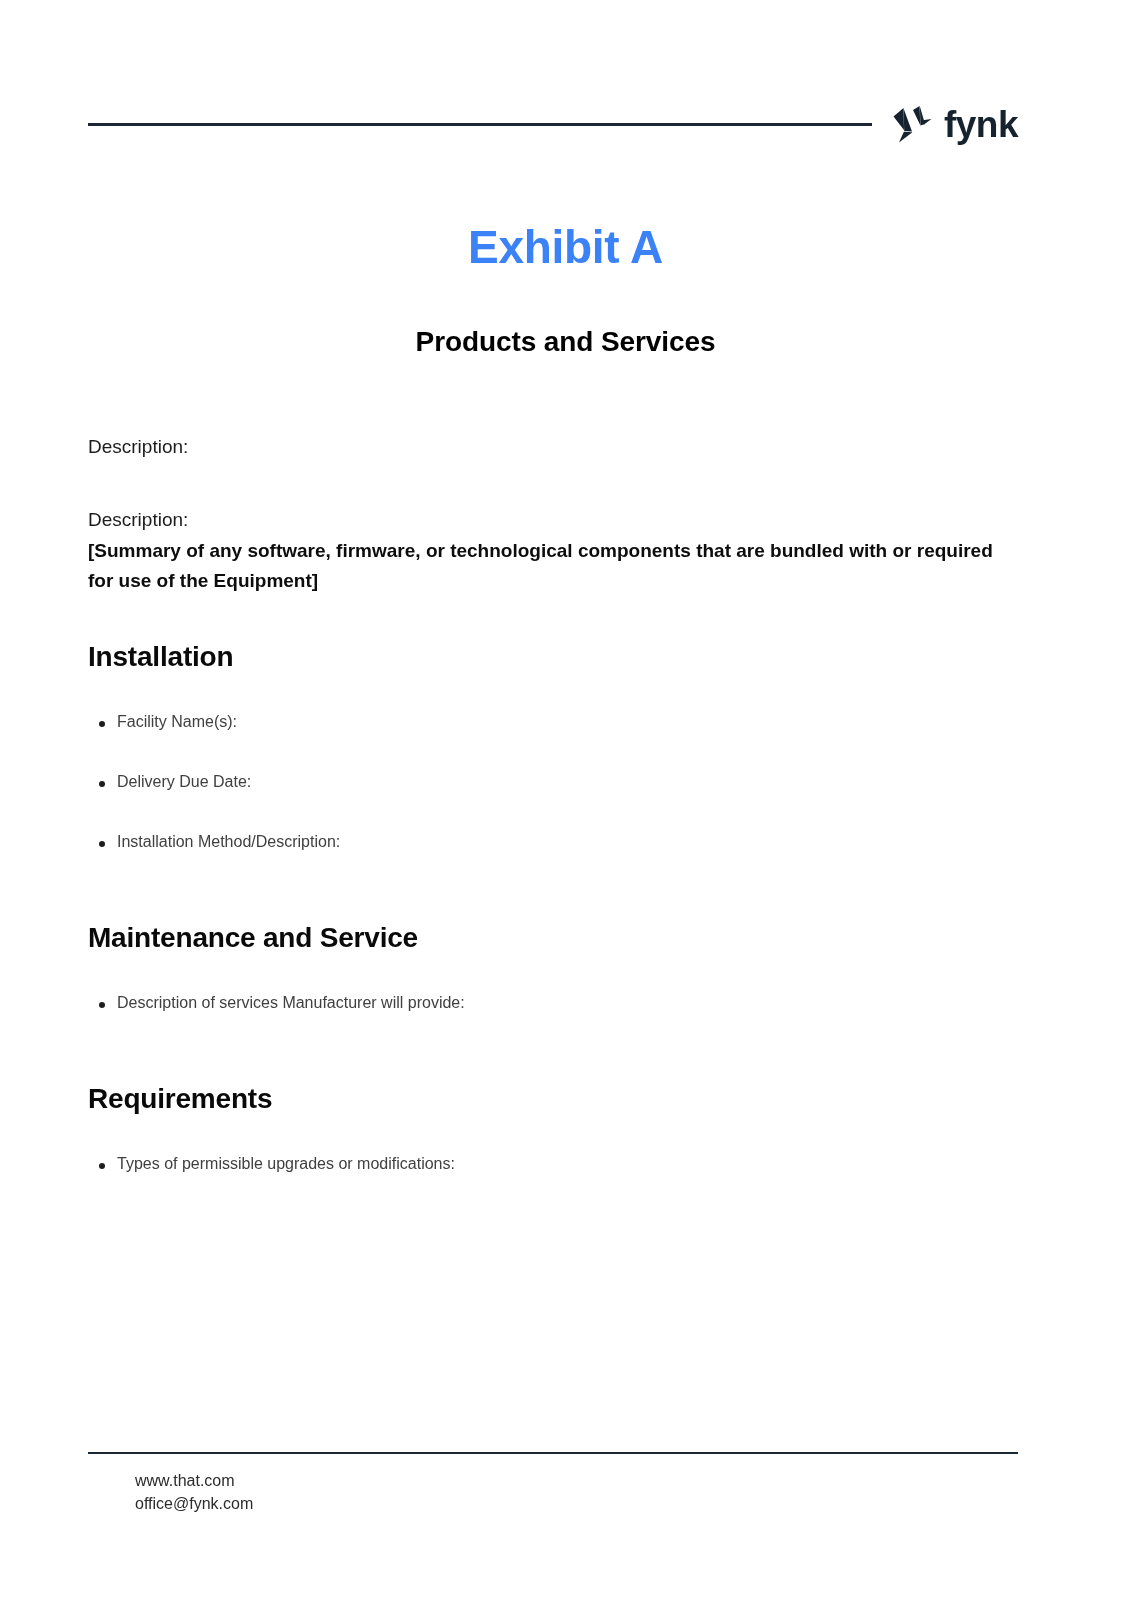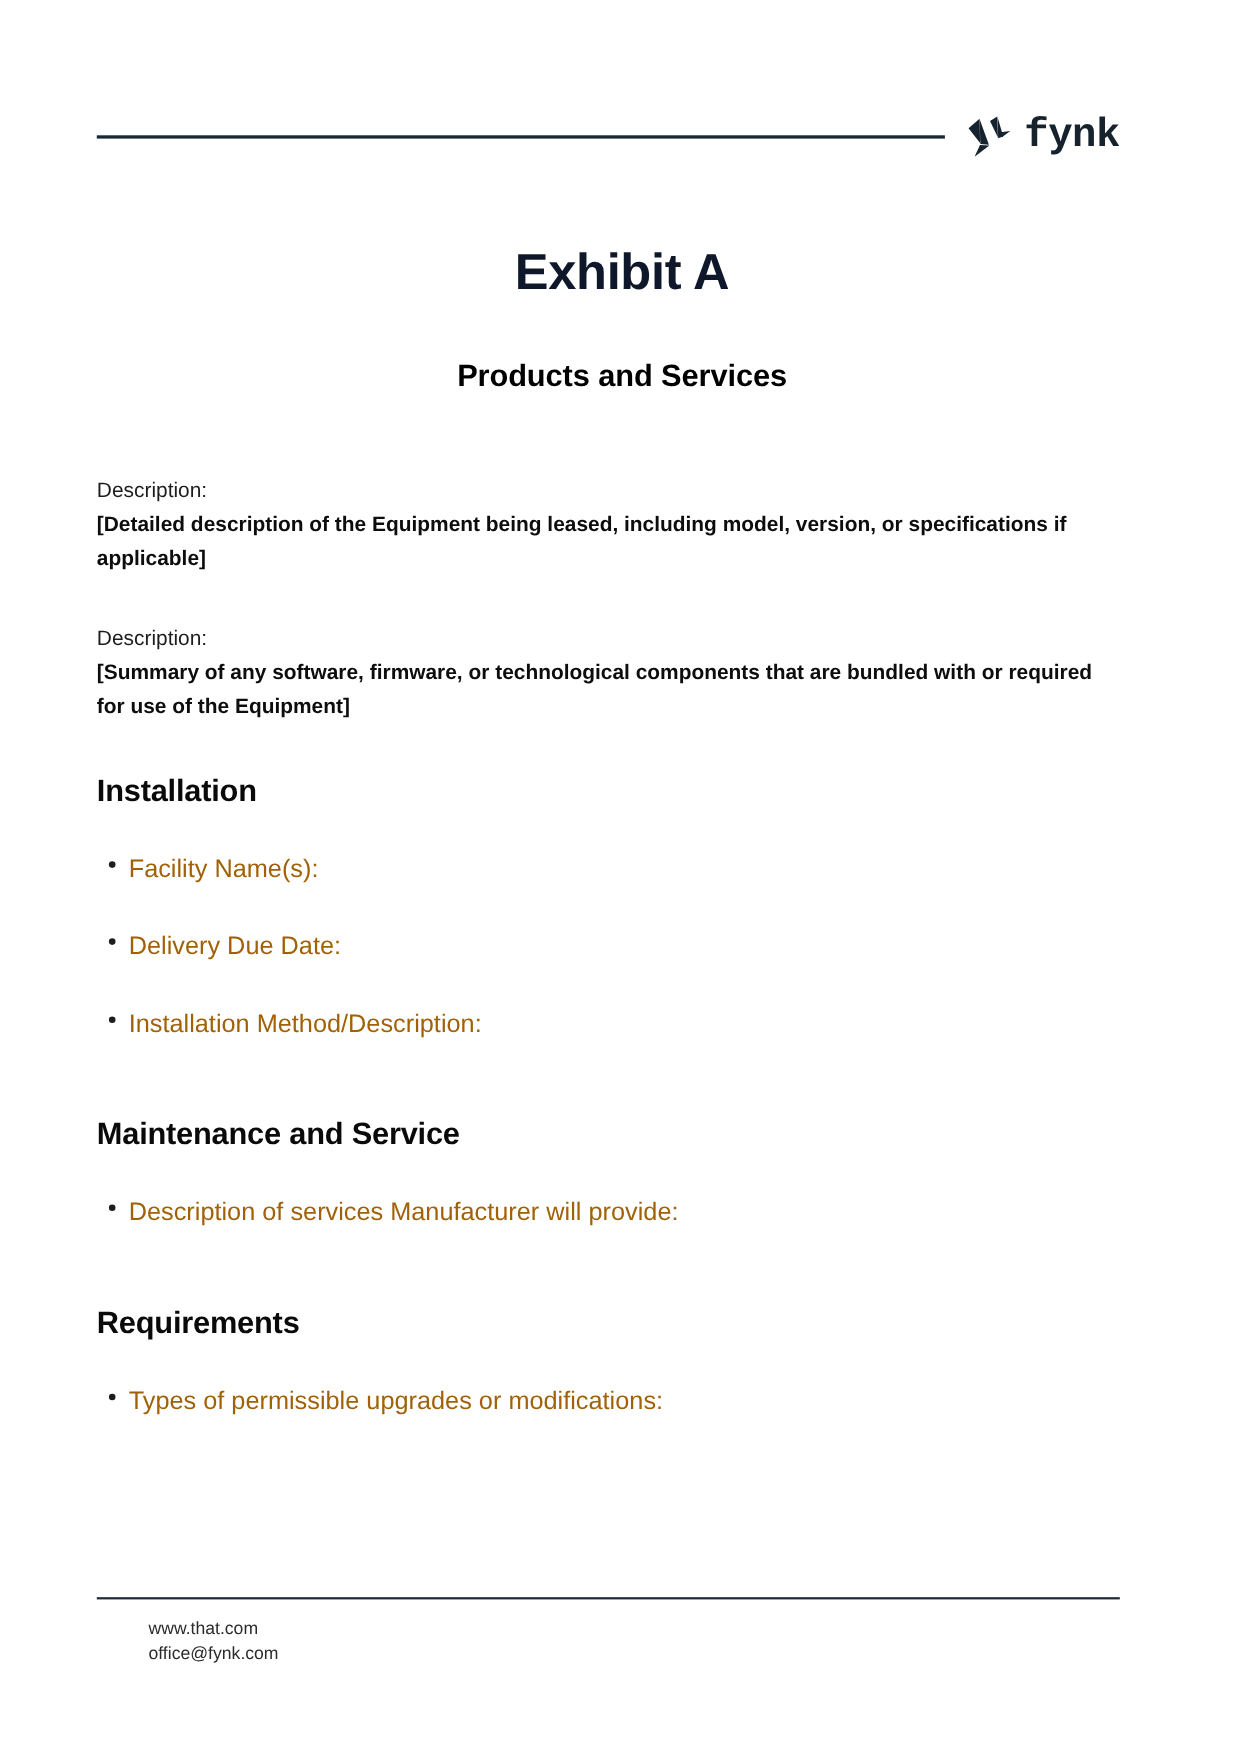--- a/index.html
+++ b/index.html
@@ -43,39 +43,39 @@
     align-items: center;
     gap: 10px;
     flex: 0 0 auto;
   }
   .brand-mark {
     display: block;
     width: 44px;
     height: 40px;
   }
   .brand-word {
-    font-family: Liberation Mono, monospace;
+    font-family: Liberation Sans, sans-serif;
     font-size: 37px;
     font-weight: 700;
     color: #16222e;
     letter-spacing: -0.5px;
     line-height: 1;
     text-align: center;
   }
 
   
   .doc-title {
     position: absolute;
     left: 0;
     top: 222px;
     width: 1131px;
     text-align: center;
     font-size: 46px;
     font-weight: 700;
-    color: #0f172a;
+    color: #3b82f6;
     letter-spacing: -0.3px;
     line-height: 1.1;
   }
   .doc-subtitle {
     position: absolute;
     left: 0;
     top: 325px;
     width: 1131px;
     text-align: center;
     font-size: 28px;
@@ -117,22 +117,22 @@
     line-height: 1.25;
   }
   .bullets {
     list-style: none;
     margin: 0 0 26px 0;
     padding: 0;
   }
   .bullets li {
     position: relative;
     padding-left: 29px;
-    font-size: 23px;
-    color: #a16207;
+    font-size: 16px;
+    color: #404040;
     line-height: 1.5;
     margin: 0 0 36px 0;
   }
   .bullets li:last-child {
     margin-bottom: 0;
   }
   .bullets li .dot {
     position: absolute;
     left: 11px;
     top: 11px;
@@ -188,21 +188,20 @@
     </div>
   </div>
 
   <div class="doc-title">Exhibit A</div>
   <div class="doc-subtitle">Products and Services</div>
 
   <div class="content">
 
     <div class="desc-block">
       <div class="desc-label">Description:</div>
-      <div class="desc-value">[Detailed description of the Equipment being leased, including model, version, or specifications if applicable]</div>
     </div>
 
     <div class="desc-block">
       <div class="desc-label">Description:</div>
       <div class="desc-value">[Summary of any software, firmware, or technological components that are bundled with or required for use of the Equipment]</div>
     </div>
 
     <h2 class="section-heading">Installation</h2>
     <div class="spacer-sm"></div>
     <ul class="bullets">

